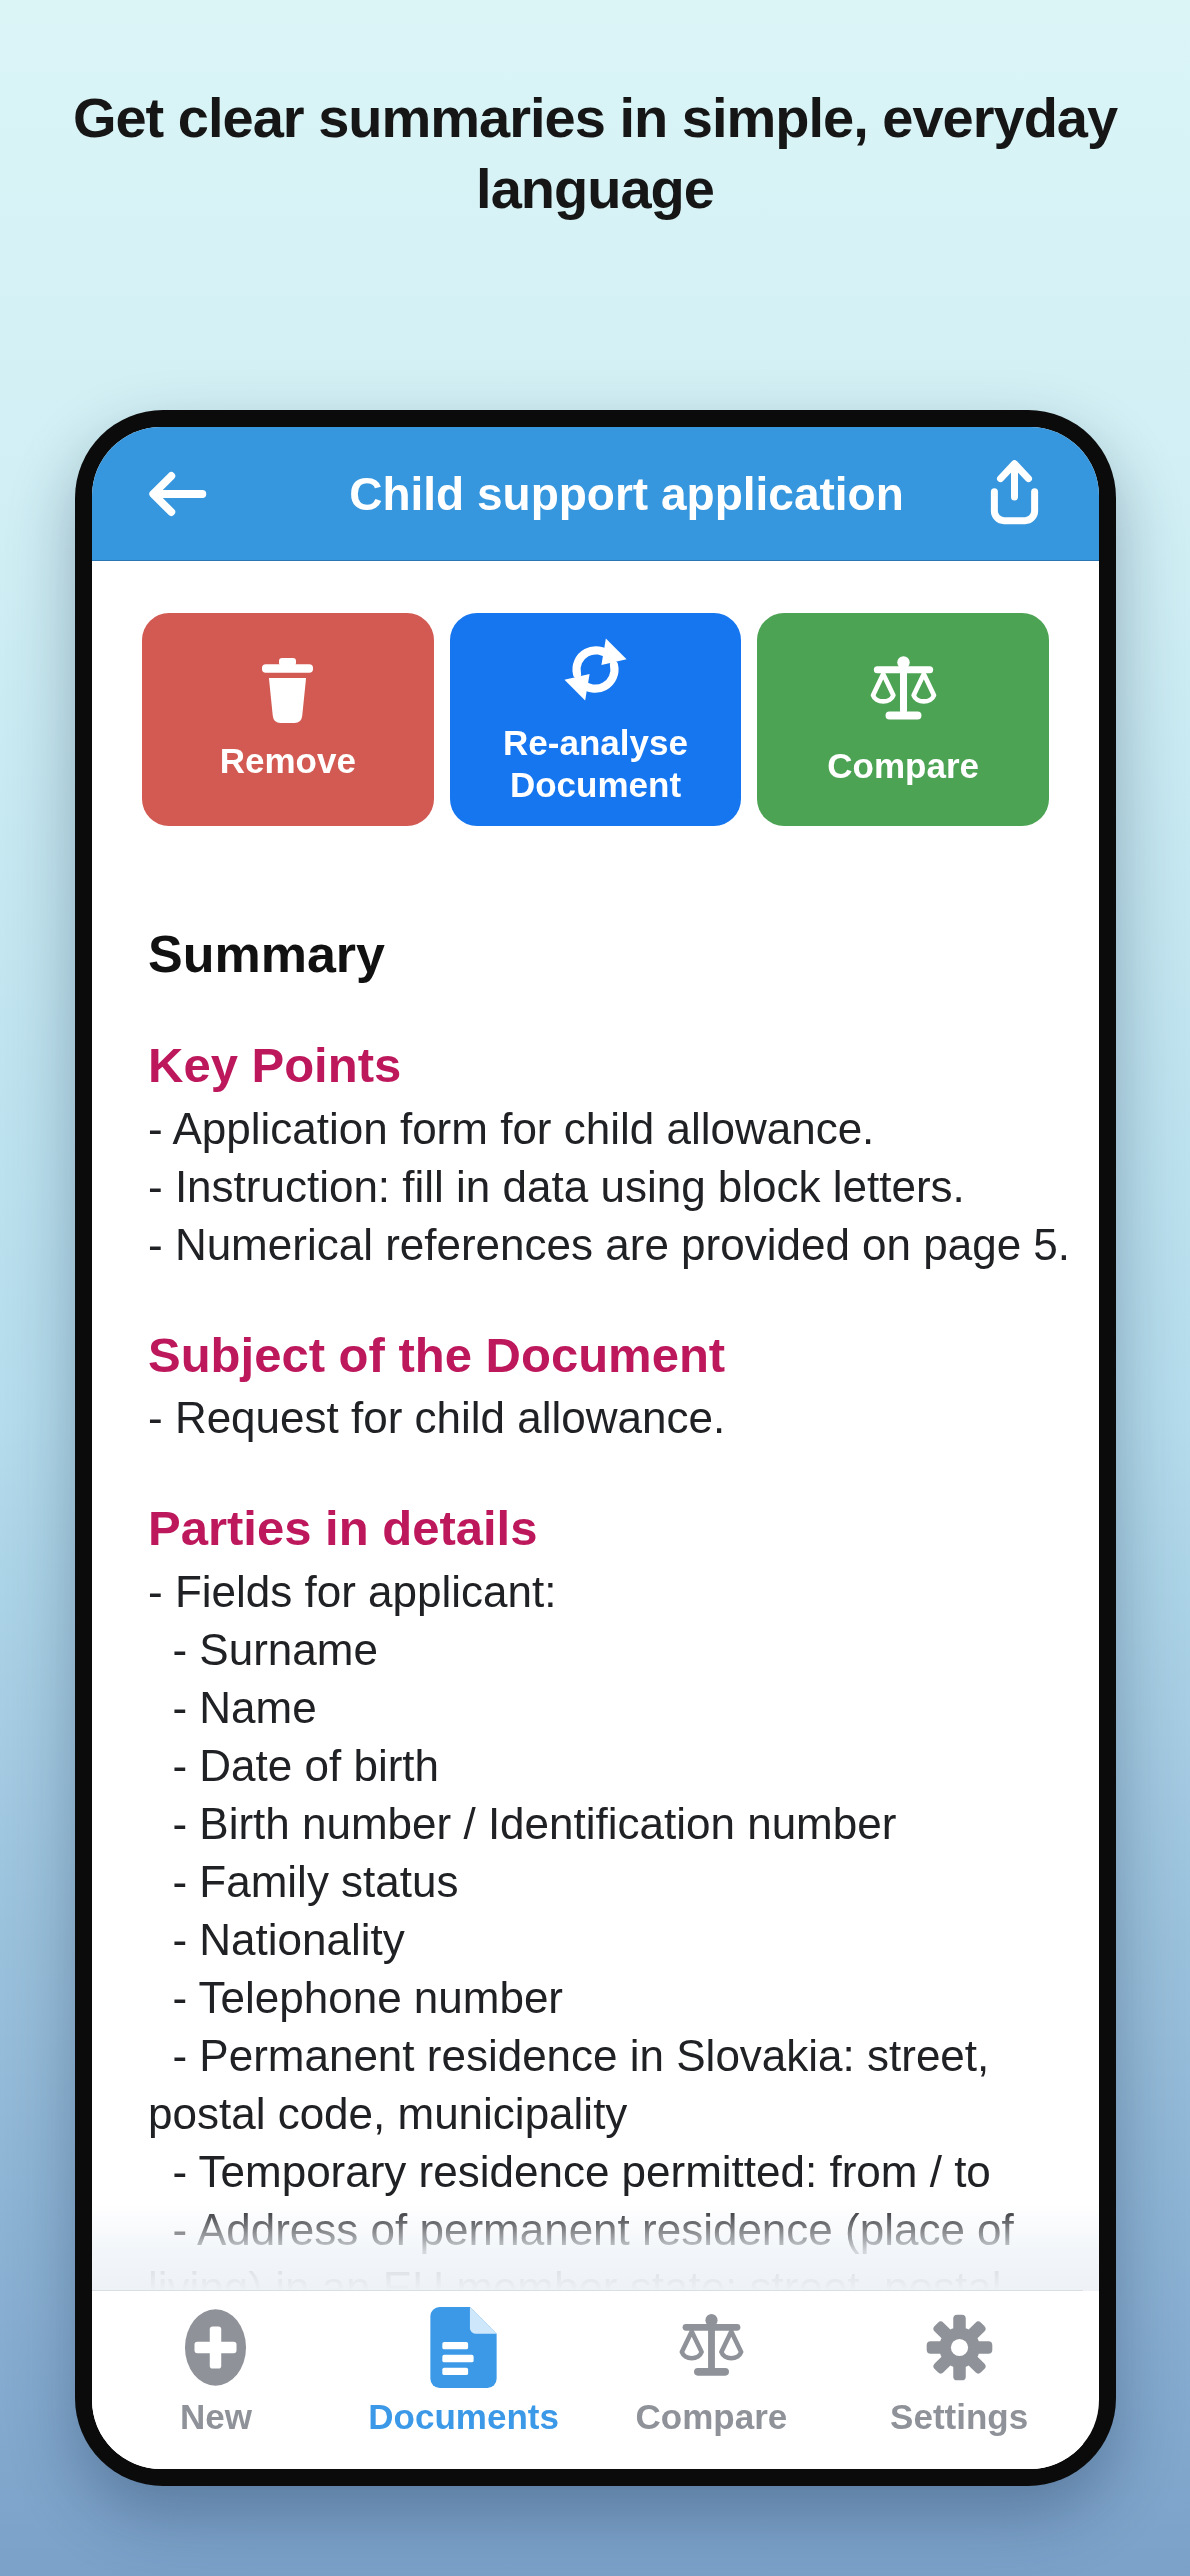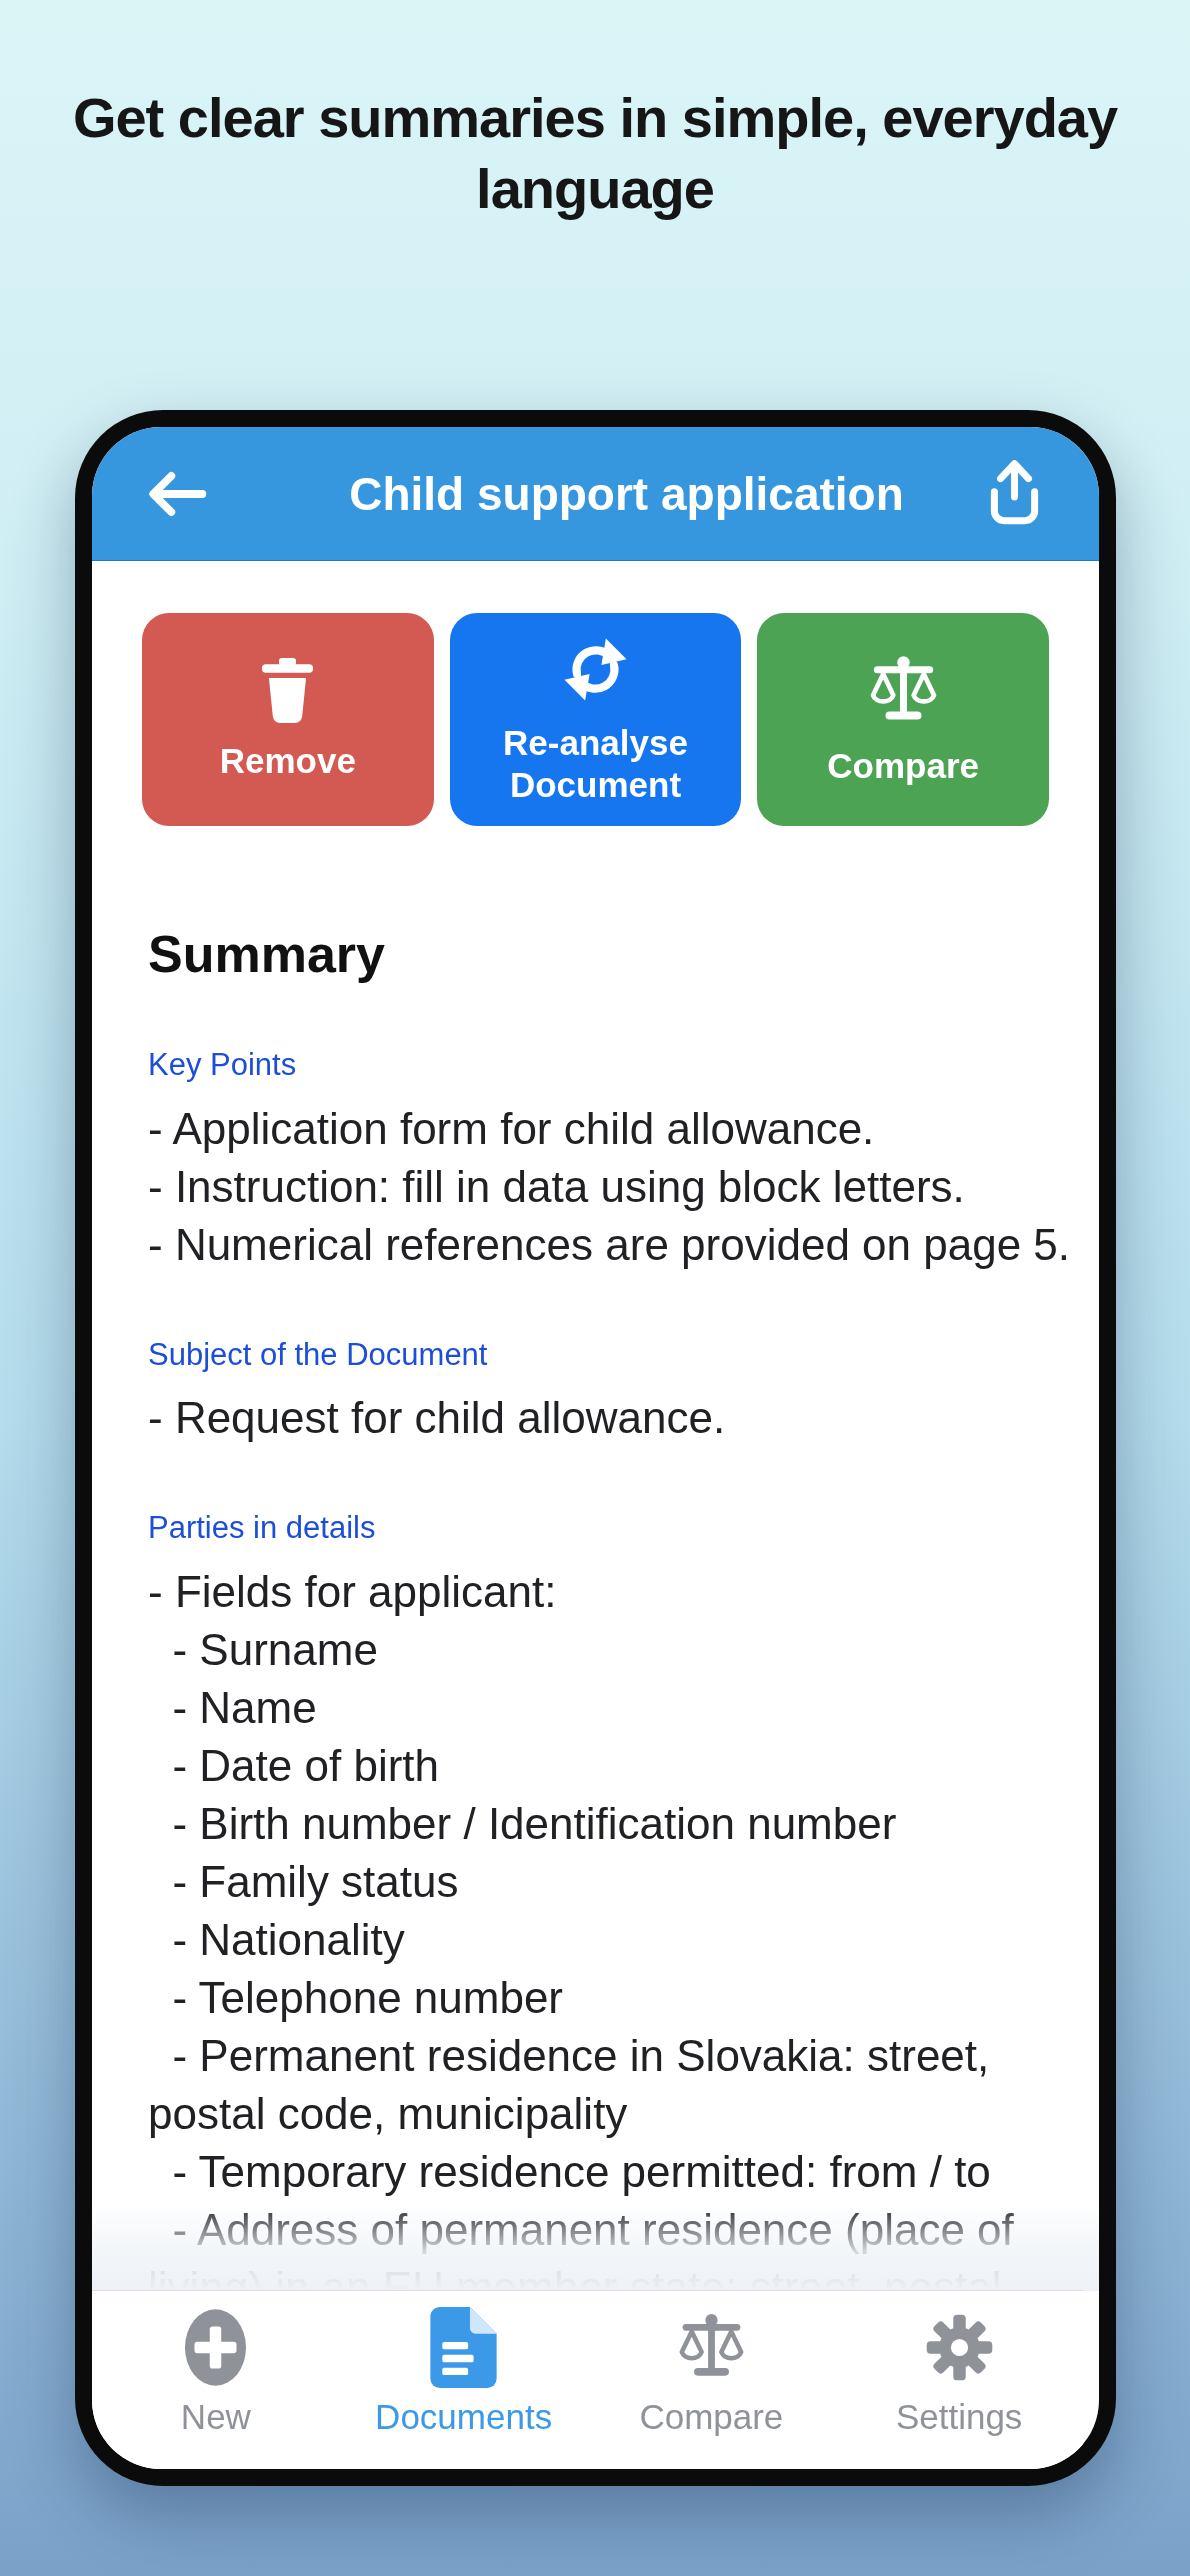--- a/index.html
+++ b/index.html
@@ -52,34 +52,35 @@
   .btn-reanalyse{background:var(--reanalyse-blue,#1576f0);}
   .btn-compare{background:var(--compare-green,#4ca354);}
   
   .summary{
     position:absolute;top:498px;left:56px;width:912px;
     color:var(--body-text,#202124);
   }
   .summary-title{font-size:52px;font-weight:700;line-height:59px;margin:0 0 23px 0;color:#111;}
   .section{margin-top:54px;}
   .section:first-of-type{margin-top:0;}
-  .section-heading{font-size:31px;font-weight:400;line-height:54px;margin:0 0 7.7px 0;color:#1d4ed8;}
+  .section-heading{font-size:49px;font-weight:700;line-height:54px;margin:0 0 7.7px 0;color:#be185d;}
   .line{font-size:44px;line-height:58px;white-space:pre;}
   
   .content-fade{
     position:absolute;left:0;right:0;bottom:178px;height:88px;
     background:linear-gradient(to bottom,rgba(247,250,252,0) 0%,rgba(240,244,248,.85) 55%,#eef2f6 100%);
     pointer-events:none;
   }
   
   .tabbar{
     position:absolute;left:0;right:16px;bottom:0;height:178px;
     background:var(--tabbar-bg,#ffffff);
     border-top:1.9px solid var(--hairline,#d9dee3);
     display:flex;
+    font-weight:bold;
   }
   .tab{
     flex:1;display:flex;flex-direction:column;align-items:center;
     padding-top:15.3px;gap:9.6px;cursor:pointer;
     color:var(--tab-inactive,#8f9399);
   }
   .tab .tab-label{font-size:35px;line-height:38px;}
   .tab.active{color:var(--tab-active-blue,#3b99e8);}
   .tab .icon-wrap{height:82px;display:flex;align-items:center;justify-content:center;}
   svg{display:block;}

